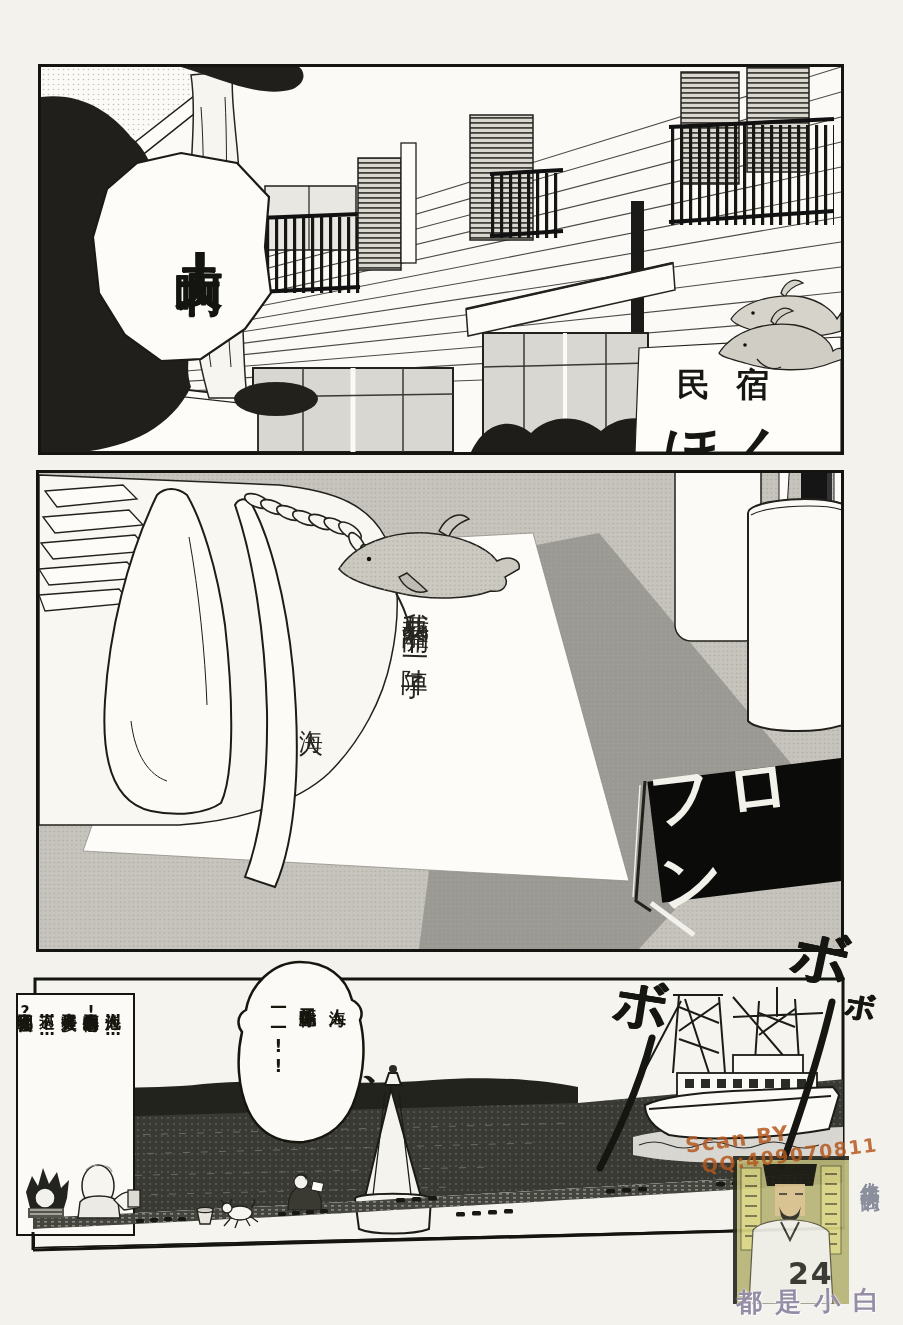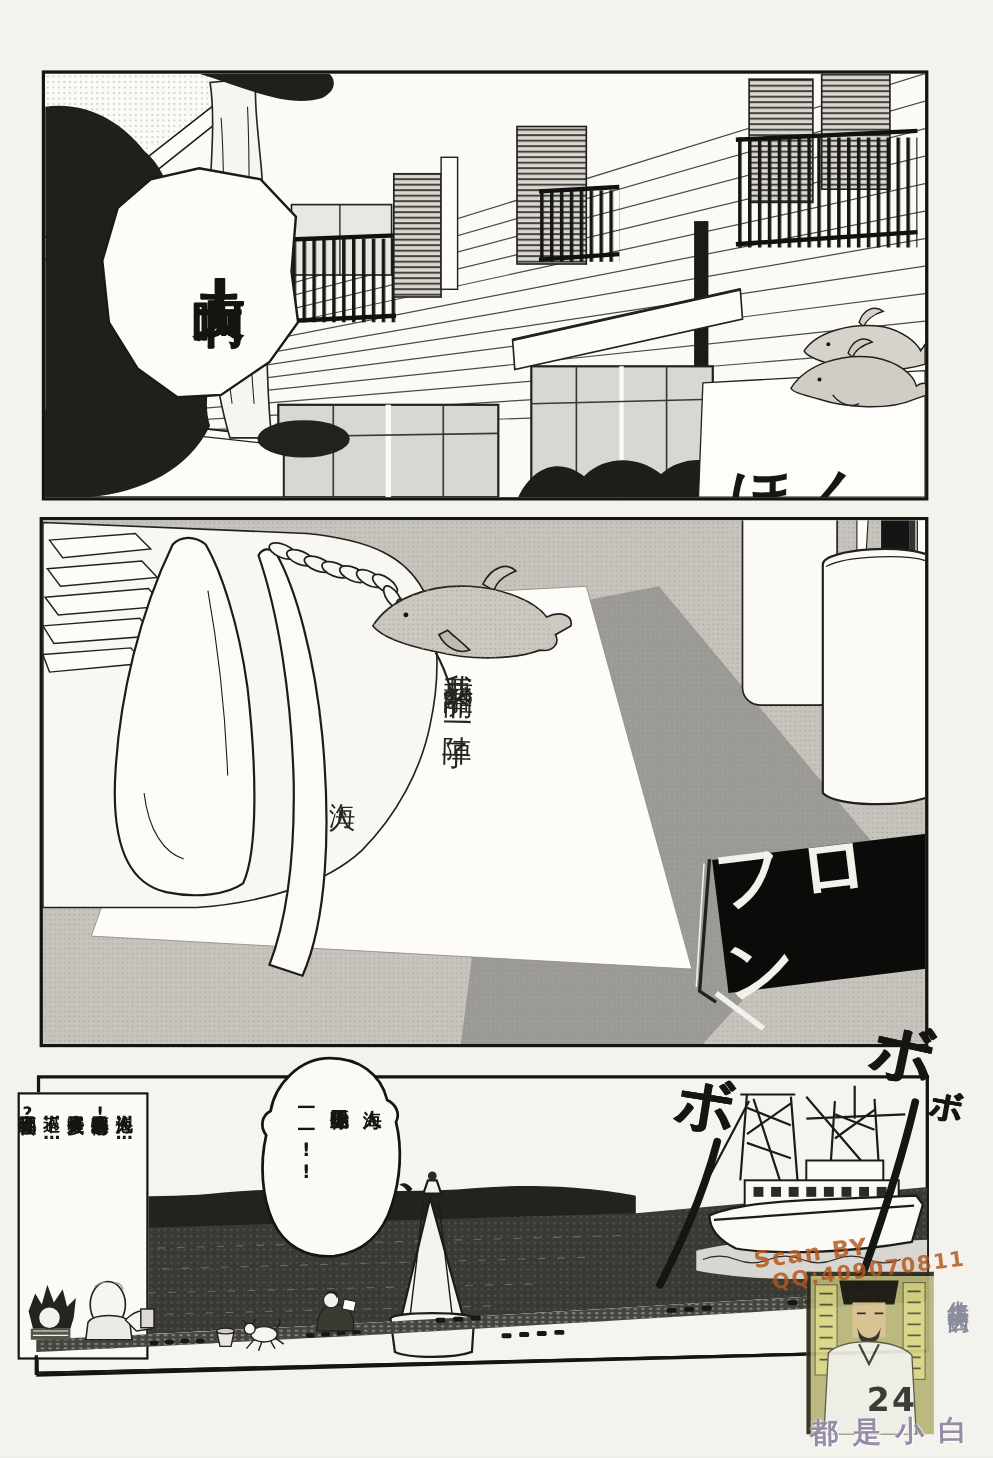--- a/index.html
+++ b/index.html
@@ -151,20 +151,21 @@
         <circle cx="712" cy="246" r="1.8" fill="#111" stroke="none"></circle>
         <path d="M730,254 C734,242 744,238 752,244 C742,247 736,252 734,258 Z" fill="#cfcdc4"></path>
         <path d="M678,286 C692,264 724,254 754,258 C776,262 790,274 792,284 C800,278 806,284 802,292 L790,296 C768,306 728,304 704,296 C690,292 680,290 678,286 Z" fill="#cfcdc4"></path>
         <circle cx="704" cy="278" r="1.8" fill="#111" stroke="none"></circle>
         <path d="M716,292 C722,300 732,304 740,300" fill="none"></path>
       </g>
 
       <path d="M140,86 L196,96 L228,130 L224,180 L230,226 L204,262 L160,292 L120,294 L84,268 L58,226 L52,170 L66,122 L96,96 Z" fill="#fdfcf8" stroke="#1a1a17" stroke-width="2.2"></path>
     </svg>
     <div class="abs vtext b1-text">天啊!</div>
+    <div class="abs sign1">民宿</div>
     <div class="abs sign2">ほくま</div>
   </div>
 
   <div id="panel2" class="panel panel-border">
     <svg width="802" height="476" viewBox="0 0 802 476">
       <defs>
         <pattern id="p2dots" width="4.4" height="4.4" patternUnits="userSpaceOnUse">
           <circle cx="2.2" cy="2.2" r="0.75" fill="#a7a59d"></circle>
         </pattern>
       </defs>

